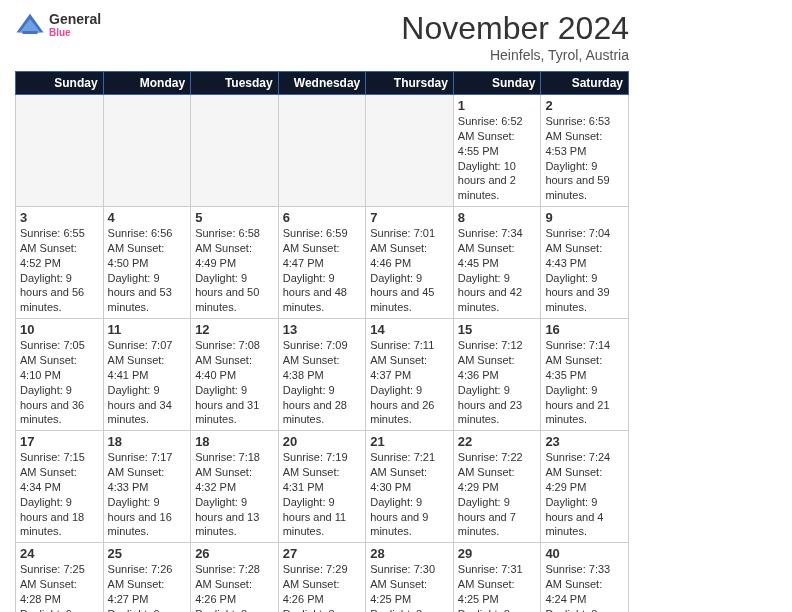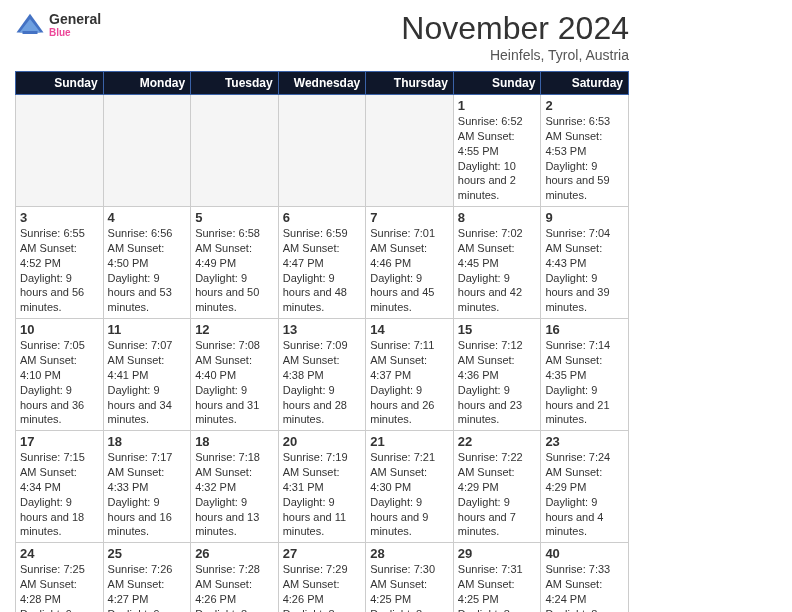--- a/index.html
+++ b/index.html
@@ -175,21 +175,21 @@
 Daylight: 9 hours and 48 minutes.</div>
           </td>
           <td>
             <span class="day-num">7</span>
             <div class="day-info">Sunrise: 7:01 AM
 Sunset: 4:46 PM
 Daylight: 9 hours and 45 minutes.</div>
           </td>
           <td>
             <span class="day-num">8</span>
-            <div class="day-info">Sunrise: 7:02 AM
+            <div class="day-info">Sunrise: 7:34 AM
 Sunset: 4:45 PM
 Daylight: 9 hours and 42 minutes.</div>
           </td>
           <td>
             <span class="day-num">9</span>
             <div class="day-info">Sunrise: 7:04 AM
 Sunset: 4:43 PM
 Daylight: 9 hours and 39 minutes.</div>
           </td>
         </tr>

